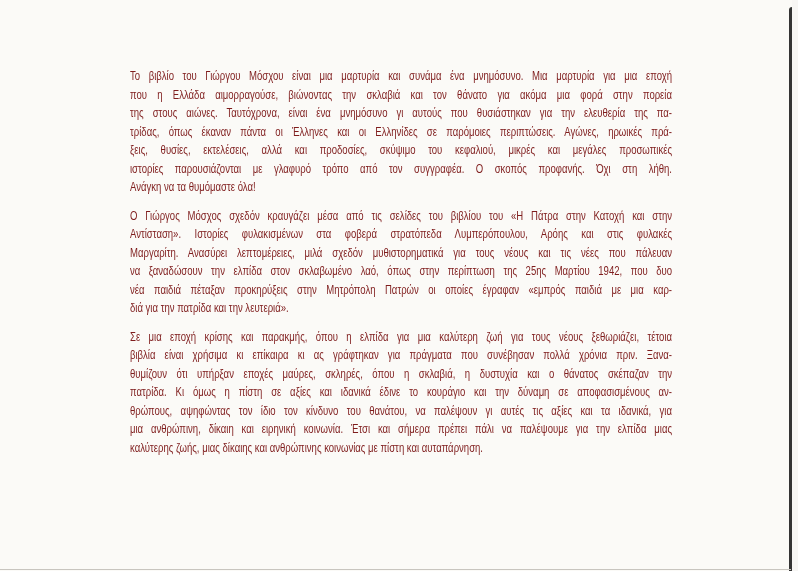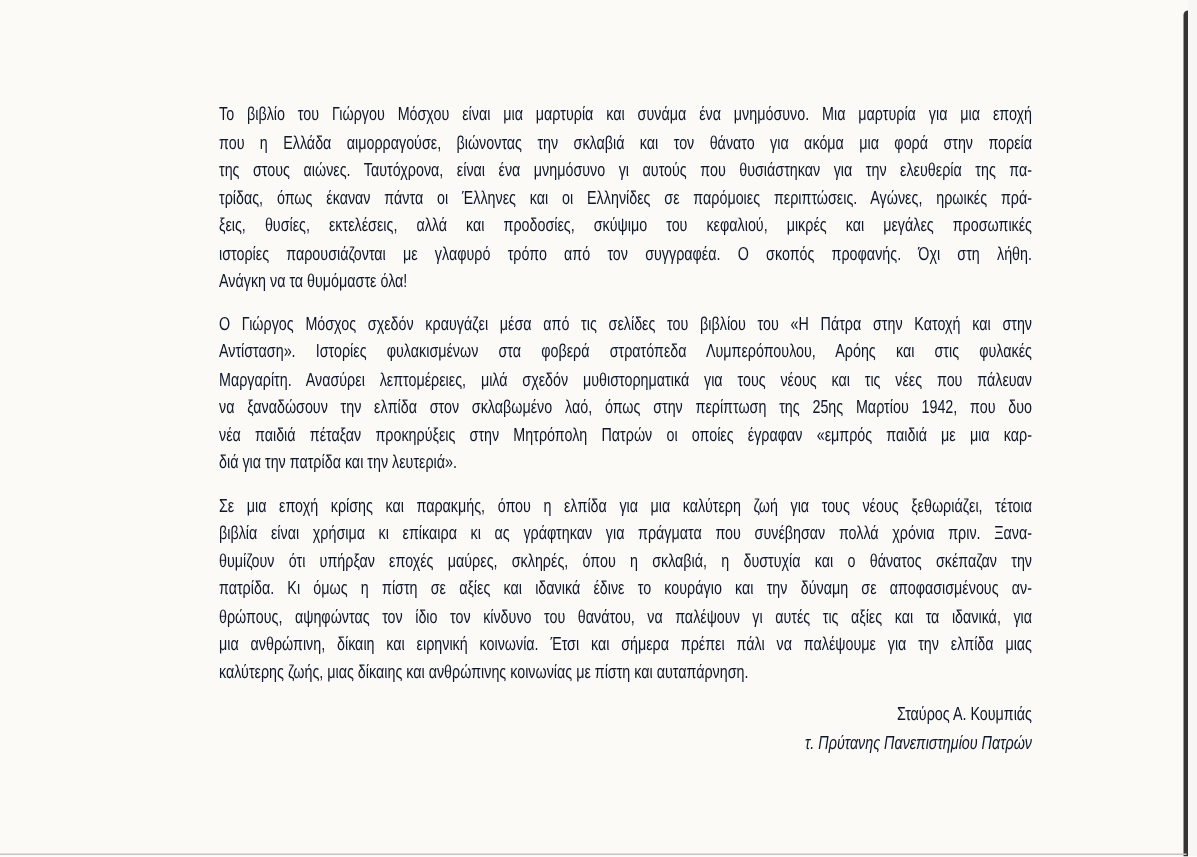--- a/index.html
+++ b/index.html
@@ -28,23 +28,23 @@
     background: #f7f6f4;
   }
   .bottom-edge {
     position: absolute;
     left: 0; right: 7px; bottom: 1px;
     height: 1px;
     background: #c8c5bf;
   }
   .text-block {
     position: absolute;
-    left: 146px; top: 67px;
+    left: 130px; top: 67px;
     width: 542px;
-    color: #0f172a;
+    color: #7f1d1d;
   }
   .paragraph { margin: 0 0 10px 0; }
   .line {
     width: 710px;                 
     transform: scaleX(0.7634);
     transform-origin: 0 0;
     font-size: 12.5px;
     line-height: 18.5px;
     height: 18.5px;
     text-align: justify;
@@ -95,21 +95,17 @@
         <div class="paragraph">
           <div class="line">Σε μια εποχή κρίσης και παρακμής, όπου η ελπίδα για μια καλύτερη ζωή για τους νέους ξεθωριάζει, τέτοια</div>
           <div class="line">βιβλία είναι χρήσιμα κι επίκαιρα κι ας γράφτηκαν για πράγματα που συνέβησαν πολλά χρόνια πριν. Ξανα-</div>
           <div class="line">θυμίζουν ότι υπήρξαν εποχές μαύρες, σκληρές, όπου η σκλαβιά, η δυστυχία και ο θάνατος σκέπαζαν την</div>
           <div class="line">πατρίδα. Κι όμως η πίστη σε αξίες και ιδανικά έδινε το κουράγιο και την δύναμη σε αποφασισμένους αν-</div>
           <div class="line">θρώπους, αψηφώντας τον ίδιο τον κίνδυνο του θανάτου, να παλέψουν γι αυτές τις αξίες και τα ιδανικά, για</div>
           <div class="line">μια ανθρώπινη, δίκαιη και ειρηνική κοινωνία. Έτσι και σήμερα πρέπει πάλι να παλέψουμε για την ελπίδα μιας</div>
           <div class="line last">καλύτερης ζωής, μιας δίκαιης και ανθρώπινης κοινωνίας με πίστη και αυταπάρνηση.</div>
         </div>
       </div>
-    <div class="signature">
-      <div class="sig-line sig-name">Σταύρος Α. Κουμπιάς</div>
-      <div class="sig-line sig-title">τ. Πρύτανης Πανεπιστημίου Πατρών</div>
-    </div>
   </div>
   <div class="edge-line"></div>
   <div class="edge-margin"></div>
   <div class="bottom-edge"></div>
 </div>
 
 </body></html>

